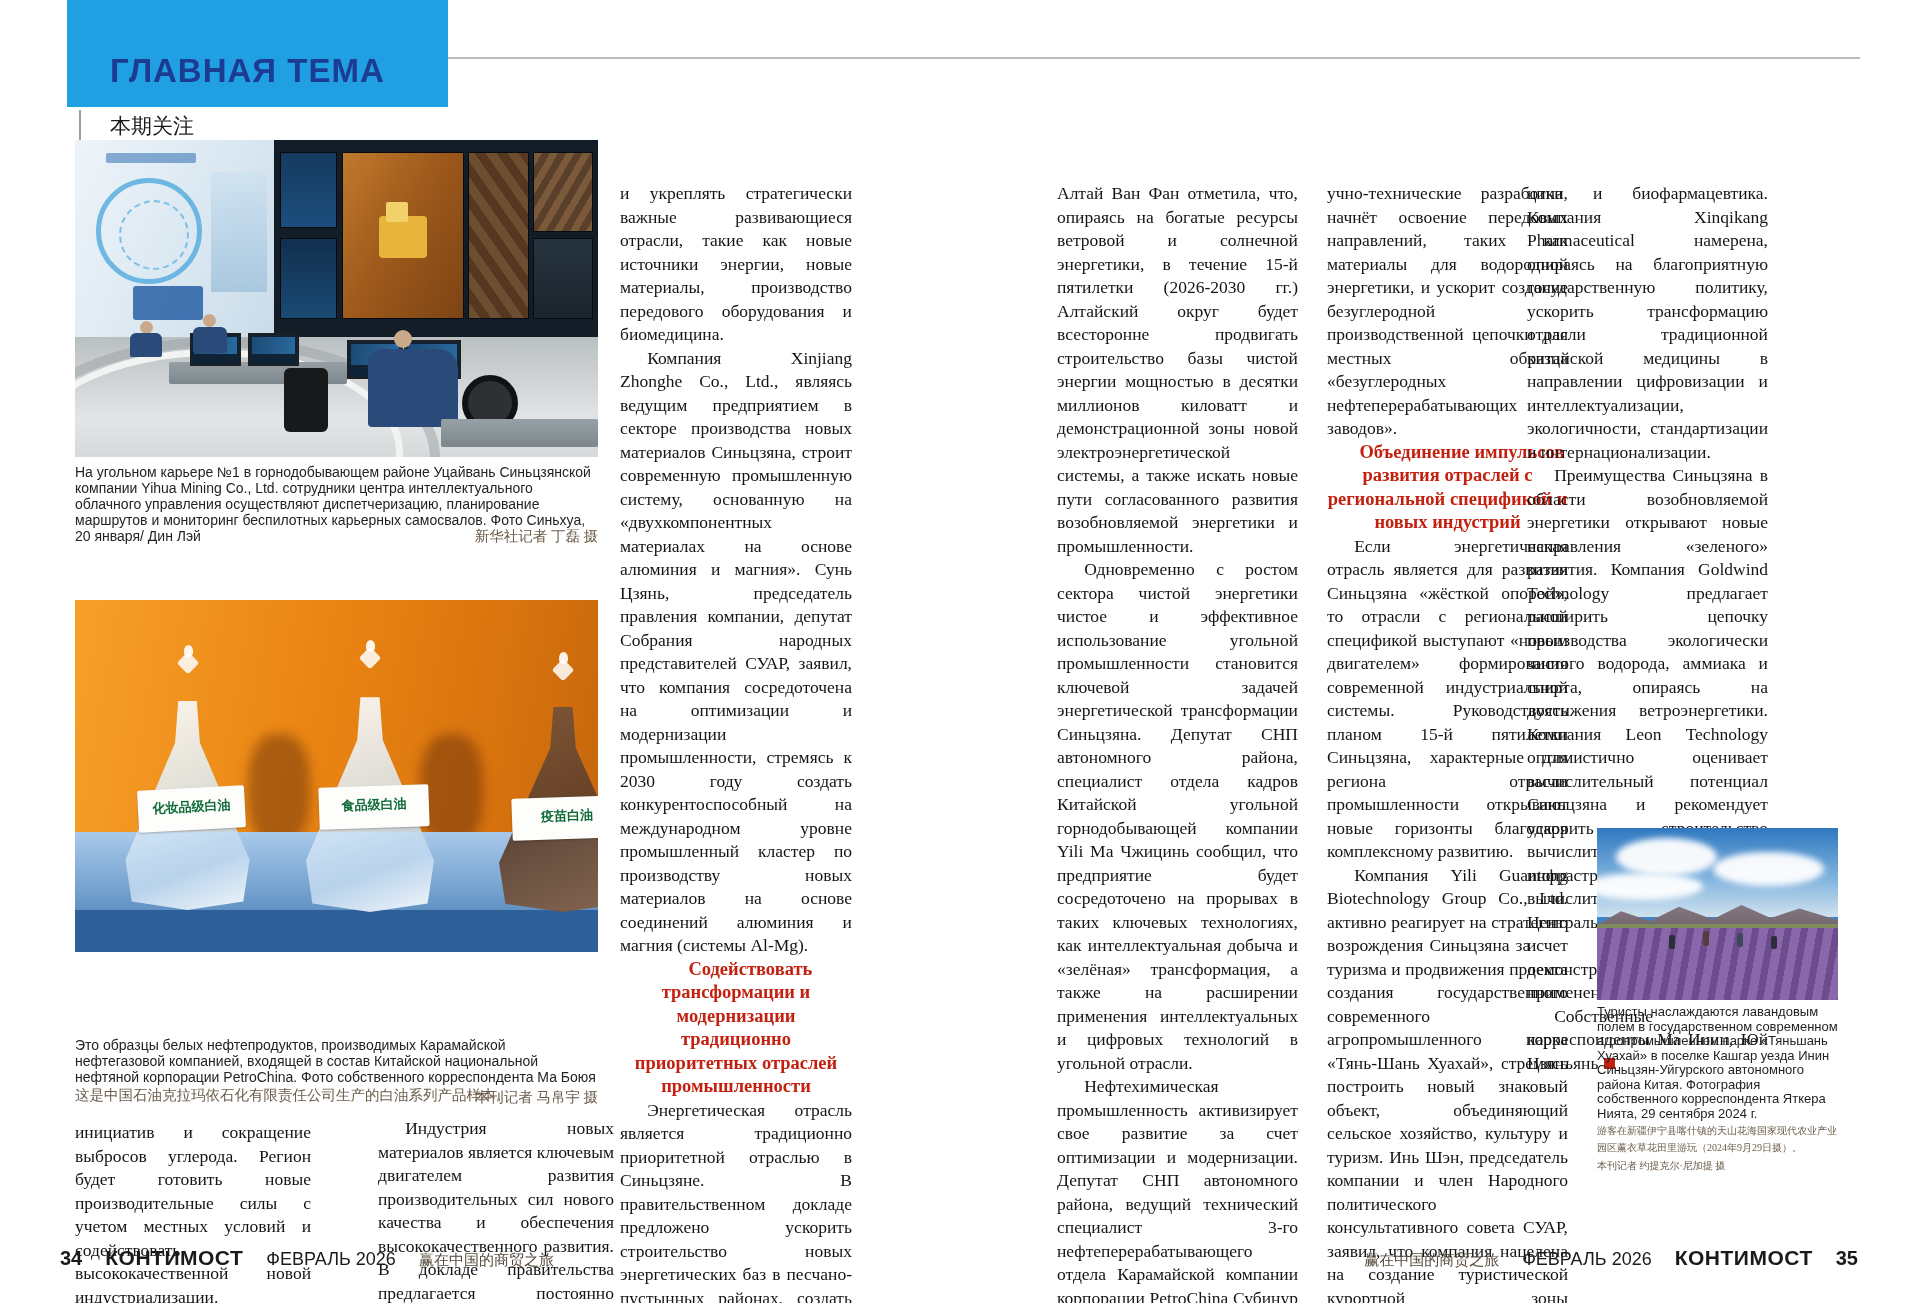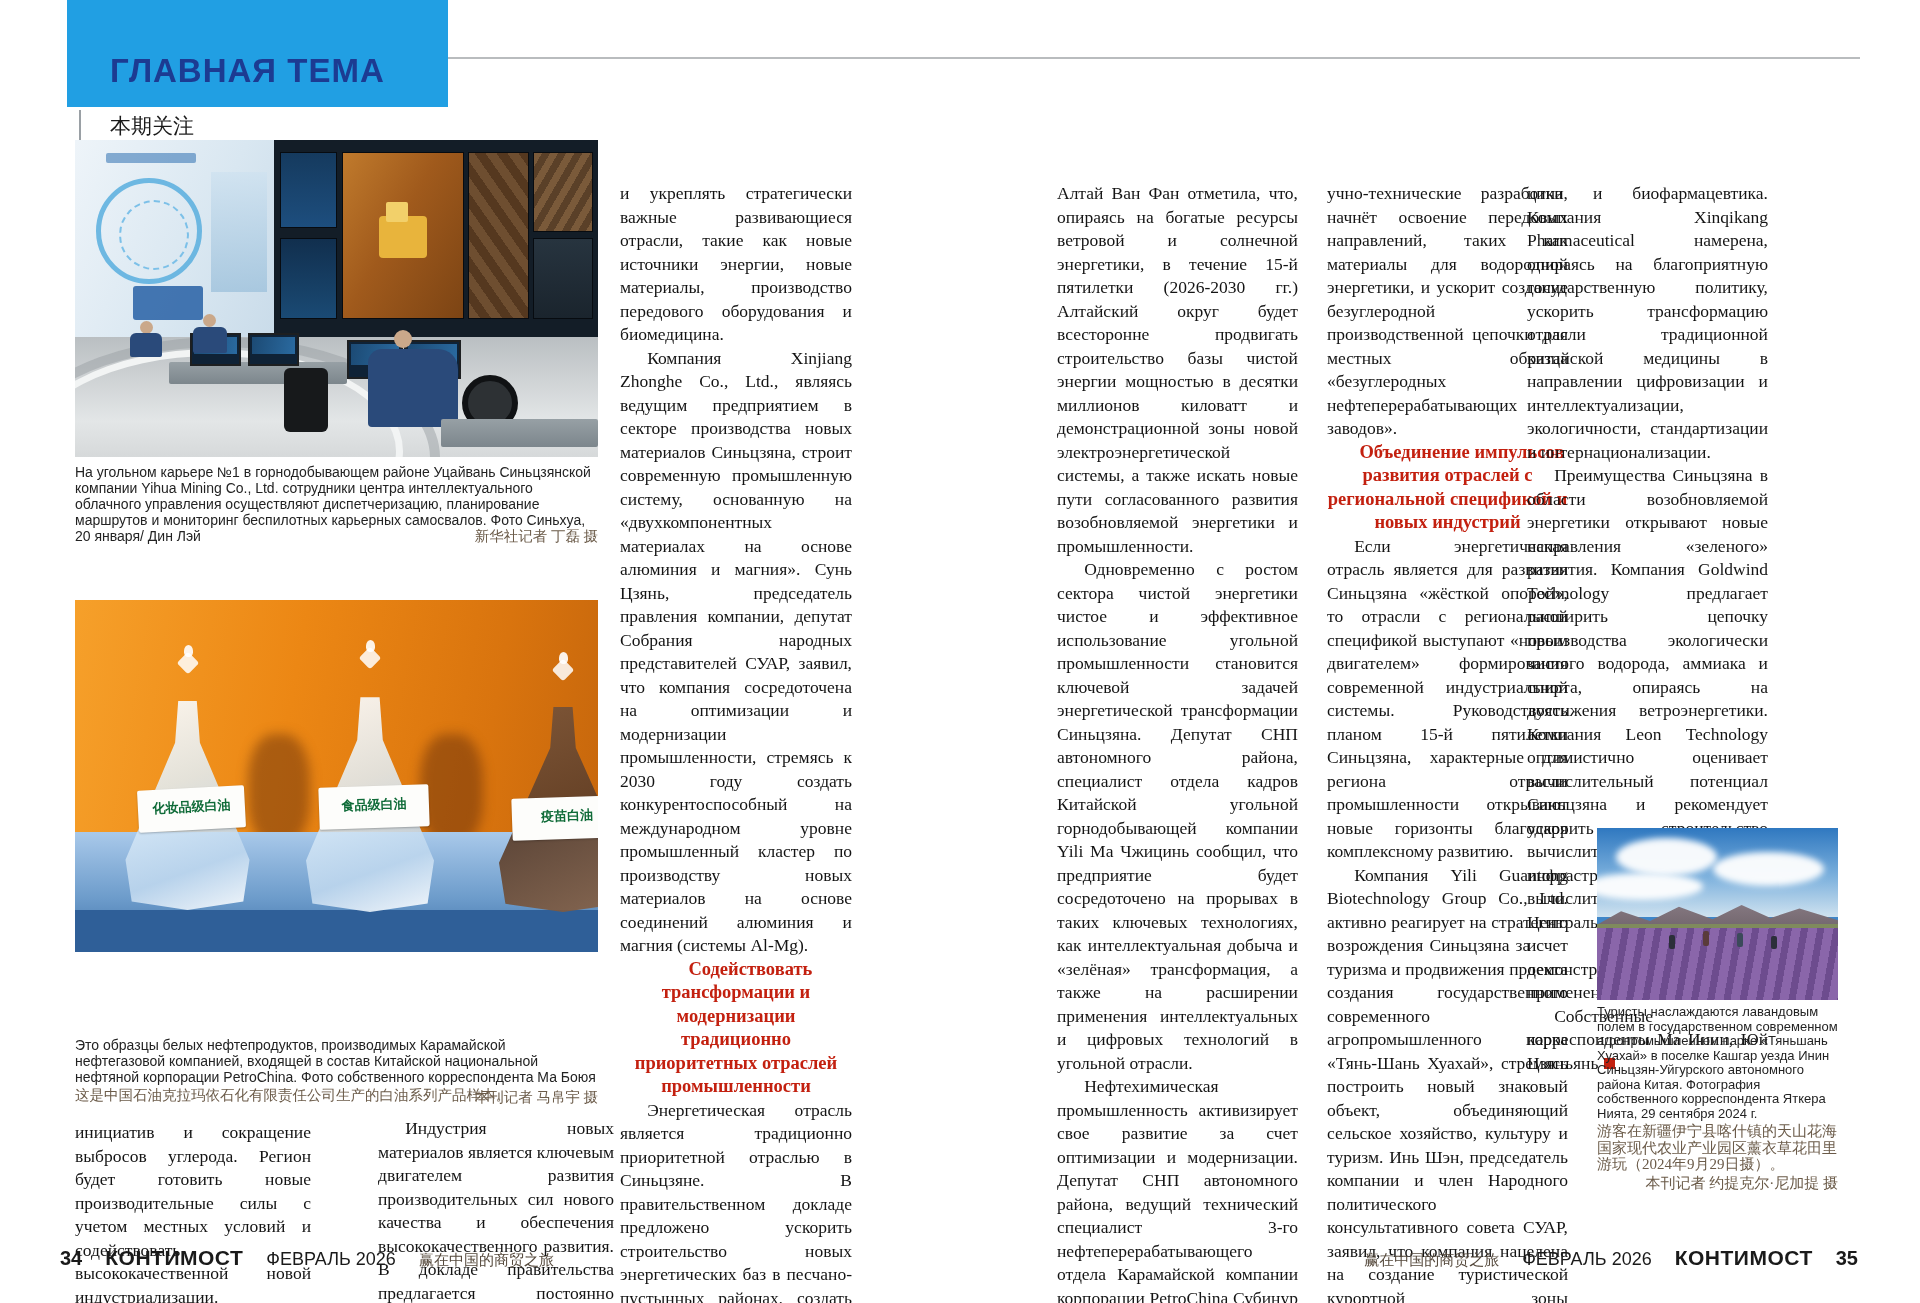--- a/index.html
+++ b/index.html
@@ -61,21 +61,21 @@
   .p3-field{left:0;top:58%;width:100%;height:42%;
      background:repeating-linear-gradient(100deg,#8a66aa 0 9px,#6d4c8e 9px 16px);}
   .p3-fig{background:#2c2f3a;border-radius:2px;}
   
   .cap{font-family:"Liberation Sans",sans-serif;font-size:14px;line-height:16px;color:#232323;}
   .cap .zh{font-family:"Liberation Serif",serif;color:#6b5b49;font-size:14.5px;line-height:17.5px;margin-top:2px;}
   .cap .credit{font-family:"Liberation Serif",serif;color:#6b5b49;font-size:14.5px;}
   .cap1{left:75px;top:464px;width:523px;}
   .cap2{left:75px;top:957px;width:523px;}
   .cap3{left:1597px;top:1005px;width:241px;font-size:13px;line-height:14.5px;}
-  .cap3 .zh{font-size:15px;line-height:16.5px;}
+  .cap3 .zh{font-size:10px;line-height:16.5px;}
   .cap-rel{position:relative;}
   .cap .credit-abs{position:absolute;right:0;bottom:0;}
   
   .col{font-size:17.5px;line-height:23.5px;text-align:justify;}
   .col p{margin:0;text-indent:1.55em;}
   .col p.noindent{text-indent:0;margin-top:48px;}
   .col3{left:620px;top:134px;width:232px;}
   .col4{left:1057px;top:134px;width:241px;}
   .col5{left:1327px;top:134px;width:241px;}
   .col6{left:1527px;top:134px;width:241px;}
@@ -229,21 +229,21 @@
   <div class="abs p3-field"></div>
   <div class="abs p3-fig" style="left:30%;top:62%;width:6px;height:14px;"></div>
   <div class="abs p3-fig" style="left:44%;top:60%;width:6px;height:15px;background:#5a3b3b;"></div>
   <div class="abs p3-fig" style="left:58%;top:61%;width:6px;height:14px;background:#3b4a5a;"></div>
   <div class="abs p3-fig" style="left:72%;top:63%;width:6px;height:13px;"></div>
 </div>
 
 <div class="abs cap cap3">
   <div>Туристы наслаждаются лавандовым полем в государственном современном агропромышленном парке «Тяньшань Хуахай» в поселке Кашгар уезда Инин Синьцзян-Уйгурского автономного района Китая. Фотография собственного корреспондента Яткера Нията, 29 сентября 2024 г.</div>
   <div class="zh">游客在新疆伊宁县喀什镇的天山花海国家现代农业产业园区薰衣草花田里游玩（2024年9月29日摄）。</div>
-  <div class="zh" style="text-align:right;">本刊记者 约提克尔·尼加提 摄</div>
+  <div class="zh" style="text-align:left;">本刊记者 约提克尔·尼加提 摄</div>
 </div>
 
 <div class="abs foot foot-l">
   <span class="pg">34</span>
   <span class="brand">КОНТИМОСТ</span>
   <span>ФЕВРАЛЬ  2026</span>
   <span class="tag">赢在中国的商贸之旅</span>
 </div>
 <div class="abs foot foot-r">
   <span class="tag">赢在中国的商贸之旅</span>

